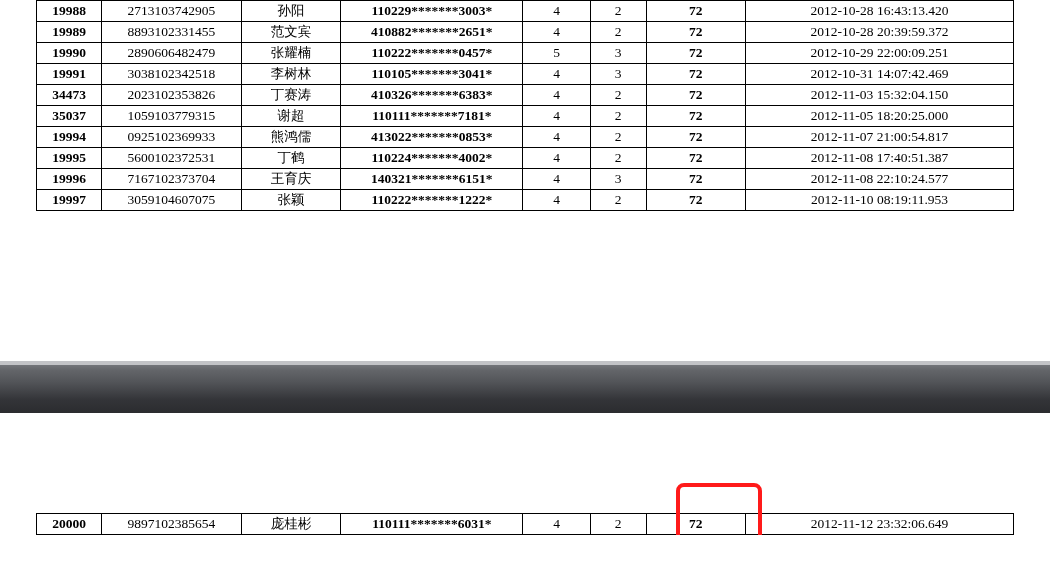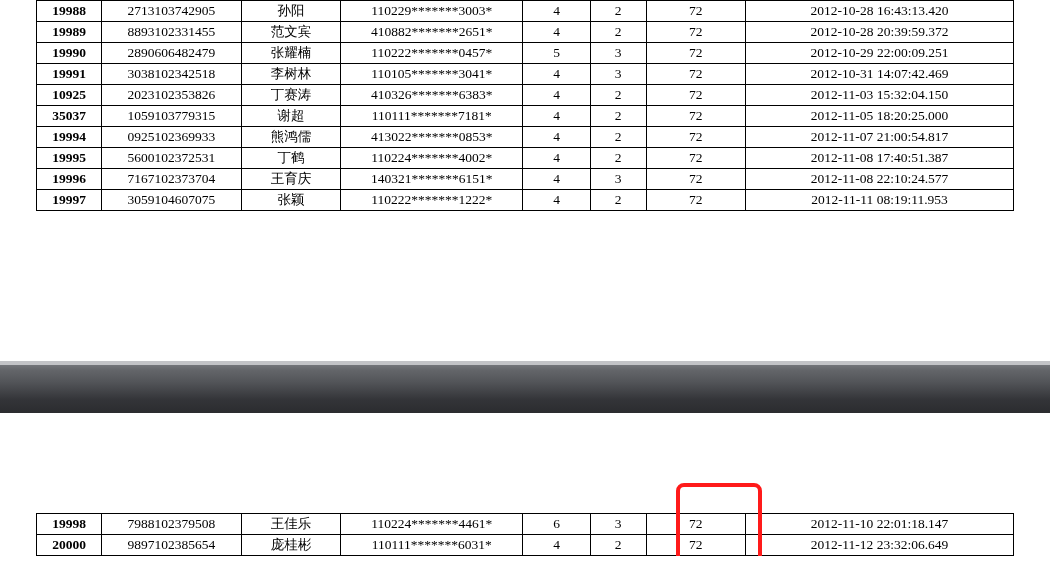--- a/index.html
+++ b/index.html
@@ -25,24 +25,24 @@
       border: 1.5px solid #000;
       text-align: center;
       padding: 1px 4px;
       font-size: 13.5px;
       line-height: 18px;
       height: 19px;
     }
     .col-idx { width: 61px; font-weight: bold; }
     .col-id { width: 130px; }
     .col-name { width: 93px; }
-    .col-cert { width: 170px; }
+    .col-cert { width: 170px; font-weight: bold; }
     .col-a { width: 63px; }
     .col-b { width: 52px; }
-    .col-c { width: 93px; font-weight: normal; }
+    .col-c { width: 93px; font-weight: bold; }
     .col-date { width: 250px; }
     .page-gap {
       height: 52px;
       background: linear-gradient(to bottom,
         #808287 0%,
         #636569 18%,
         #535559 40%,
         #333438 75%,
         #2b2c2f 100%);
       margin: 150px 0 0 0;
@@ -108,21 +108,21 @@
             <td class="col-idx">19991</td>
             <td class="col-id">3038102342518</td>
             <td class="col-name">李树林</td>
             <td class="col-cert">110105*******3041*</td>
             <td class="col-a">4</td>
             <td class="col-b">3</td>
             <td class="col-c">72</td>
             <td class="col-date">2012-10-31 14:07:42.469</td>
           </tr>
           <tr>
-            <td class="col-idx">10925</td>
+            <td class="col-idx">34473</td>
             <td class="col-id">2023102353826</td>
             <td class="col-name">丁赛涛</td>
             <td class="col-cert">410326*******6383*</td>
             <td class="col-a">4</td>
             <td class="col-b">2</td>
             <td class="col-c">72</td>
             <td class="col-date">2012-11-03 15:32:04.150</td>
           </tr>
           <tr>
             <td class="col-idx">35037</td>
@@ -165,46 +165,36 @@
             <td class="col-date">2012-11-08 22:10:24.577</td>
           </tr>
           <tr>
             <td class="col-idx">19997</td>
             <td class="col-id">3059104607075</td>
             <td class="col-name">张颖</td>
             <td class="col-cert">110222*******1222*</td>
             <td class="col-a">4</td>
             <td class="col-b">2</td>
             <td class="col-c">72</td>
-            <td class="col-date">2012-11-11 08:19:11.953</td>
+            <td class="col-date">2012-11-10 08:19:11.953</td>
           </tr>
         </tbody>
     </table>
   </div>
 </div>
 
 <div class="page-gap"></div>
 
 <div class="page">
   <div class="spacer-above-table2"></div>
   <div class="table-wrap">
     <div class="highlight-box" id="hlbox" style="top: -30px; left: 640px; width: 86px; height: 95px;"></div>
     <table>
       <tbody id="tbody2">
           <tr>
-            <td class="col-idx">19998</td>
-            <td class="col-id">7988102379508</td>
-            <td class="col-name">王佳乐</td>
-            <td class="col-cert">110224*******4461*</td>
-            <td class="col-a">6</td>
-            <td class="col-b">3</td>
-            <td class="col-c">72</td>
-            <td class="col-date">2012-11-10 22:01:18.147</td>
-          </tr>
-          <tr>
             <td class="col-idx">20000</td>
             <td class="col-id">9897102385654</td>
             <td class="col-name">庞桂彬</td>
             <td class="col-cert">110111*******6031*</td>
             <td class="col-a">4</td>
             <td class="col-b">2</td>
             <td class="col-c">72</td>
             <td class="col-date">2012-11-12 23:32:06.649</td>
           </tr>
         </tbody>

